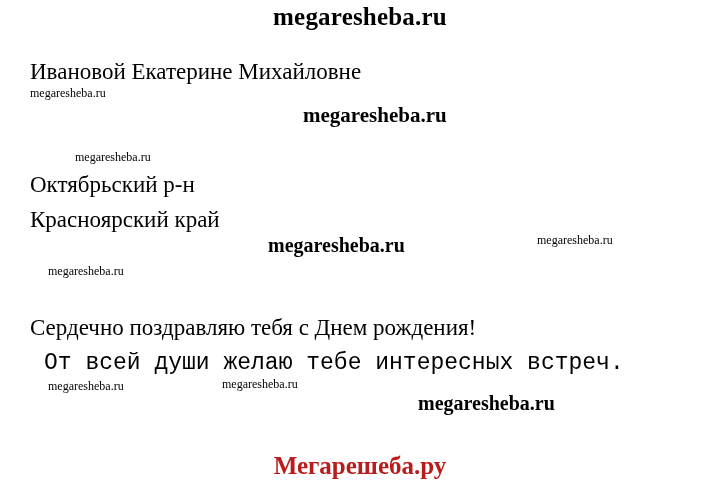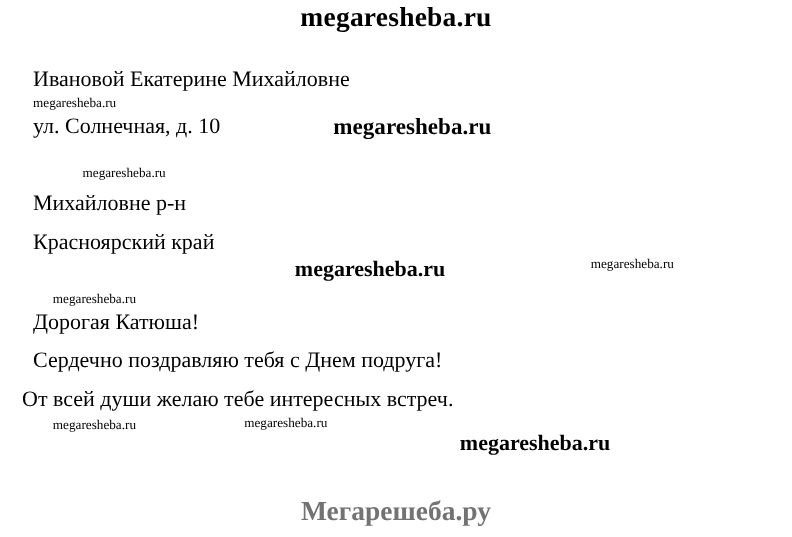--- a/index.html
+++ b/index.html
@@ -34,26 +34,26 @@
   }
   .bottom-brand {
     position: absolute;
     bottom: 8px;
     left: 0;
     width: 720px;
     text-align: center;
     font-family: "Liberation Serif", serif;
     font-weight: bold;
     font-size: 25px;
-    color: #737373;
+    color: #b91c1c;
   }
   .doc-line {
     position: absolute;
     font-family: "Liberation Serif", serif;
-    font-size: 20px;
+    font-size: 23px;
     line-height: 30px;
     white-space: nowrap;
     color: #000000;
   }
   .wm {
     position: absolute;
     font-family: "Liberation Serif", serif;
     color: #000000;
     white-space: nowrap;
   }
@@ -71,27 +71,25 @@
   }
 </style>
 </head>
 <body>
 
 <div class="page">
 
   <div class="top-brand">megaresheba.ru</div>
 
   <div class="doc-line" style="left:30px; top:57px;">Ивановой Екатерине Михайловне</div>
-  <div class="doc-line" style="left:30px; top:100px;">ул. Солнечная, д. 10</div>
-  <div class="doc-line" style="left:30px; top:170px;">Михайловне  р-н</div>
+  <div class="doc-line" style="left:30px; top:170px;">Октябрьский  р-н</div>
   <div class="doc-line" style="left:30px; top:205px;">Красноярский край</div>
 
-  <div class="doc-line" style="left:30px; top:278px;">Дорогая Катюша!</div>
-  <div class="doc-line" style="left:30px; top:313px;">Сердечно поздравляю тебя с Днем подруга!</div>
-  <div class="doc-line" style="left:20px; top:348px;">От всей души  желаю тебе интересных встреч.</div>
+  <div class="doc-line" style="left:30px; top:313px;">Сердечно поздравляю тебя с Днем рождения!</div>
+  <div class="doc-line" style="left:44px; top:348px;font-family:Liberation Mono, monospace;">От всей души  желаю тебе интересных встреч.</div>
 
   <div class="wm wm-small" style="left:30px; top:86px;">megaresheba.ru</div>
   <div class="wm wm-big" style="left:303px; top:103px;">megaresheba.ru</div>
   <div class="wm wm-small" style="left:75px; top:150px;">megaresheba.ru</div>
   <div class="wm wm-mid" style="left:268px; top:234px;">megaresheba.ru</div>
   <div class="wm wm-small" style="left:537px; top:233px;">megaresheba.ru</div>
   <div class="wm wm-small" style="left:48px; top:264px;">megaresheba.ru</div>
   <div class="wm wm-small" style="left:48px; top:379px;">megaresheba.ru</div>
   <div class="wm wm-small" style="left:222px; top:377px;">megaresheba.ru</div>
   <div class="wm wm-mid" style="left:418px; top:392px;">megaresheba.ru</div>

